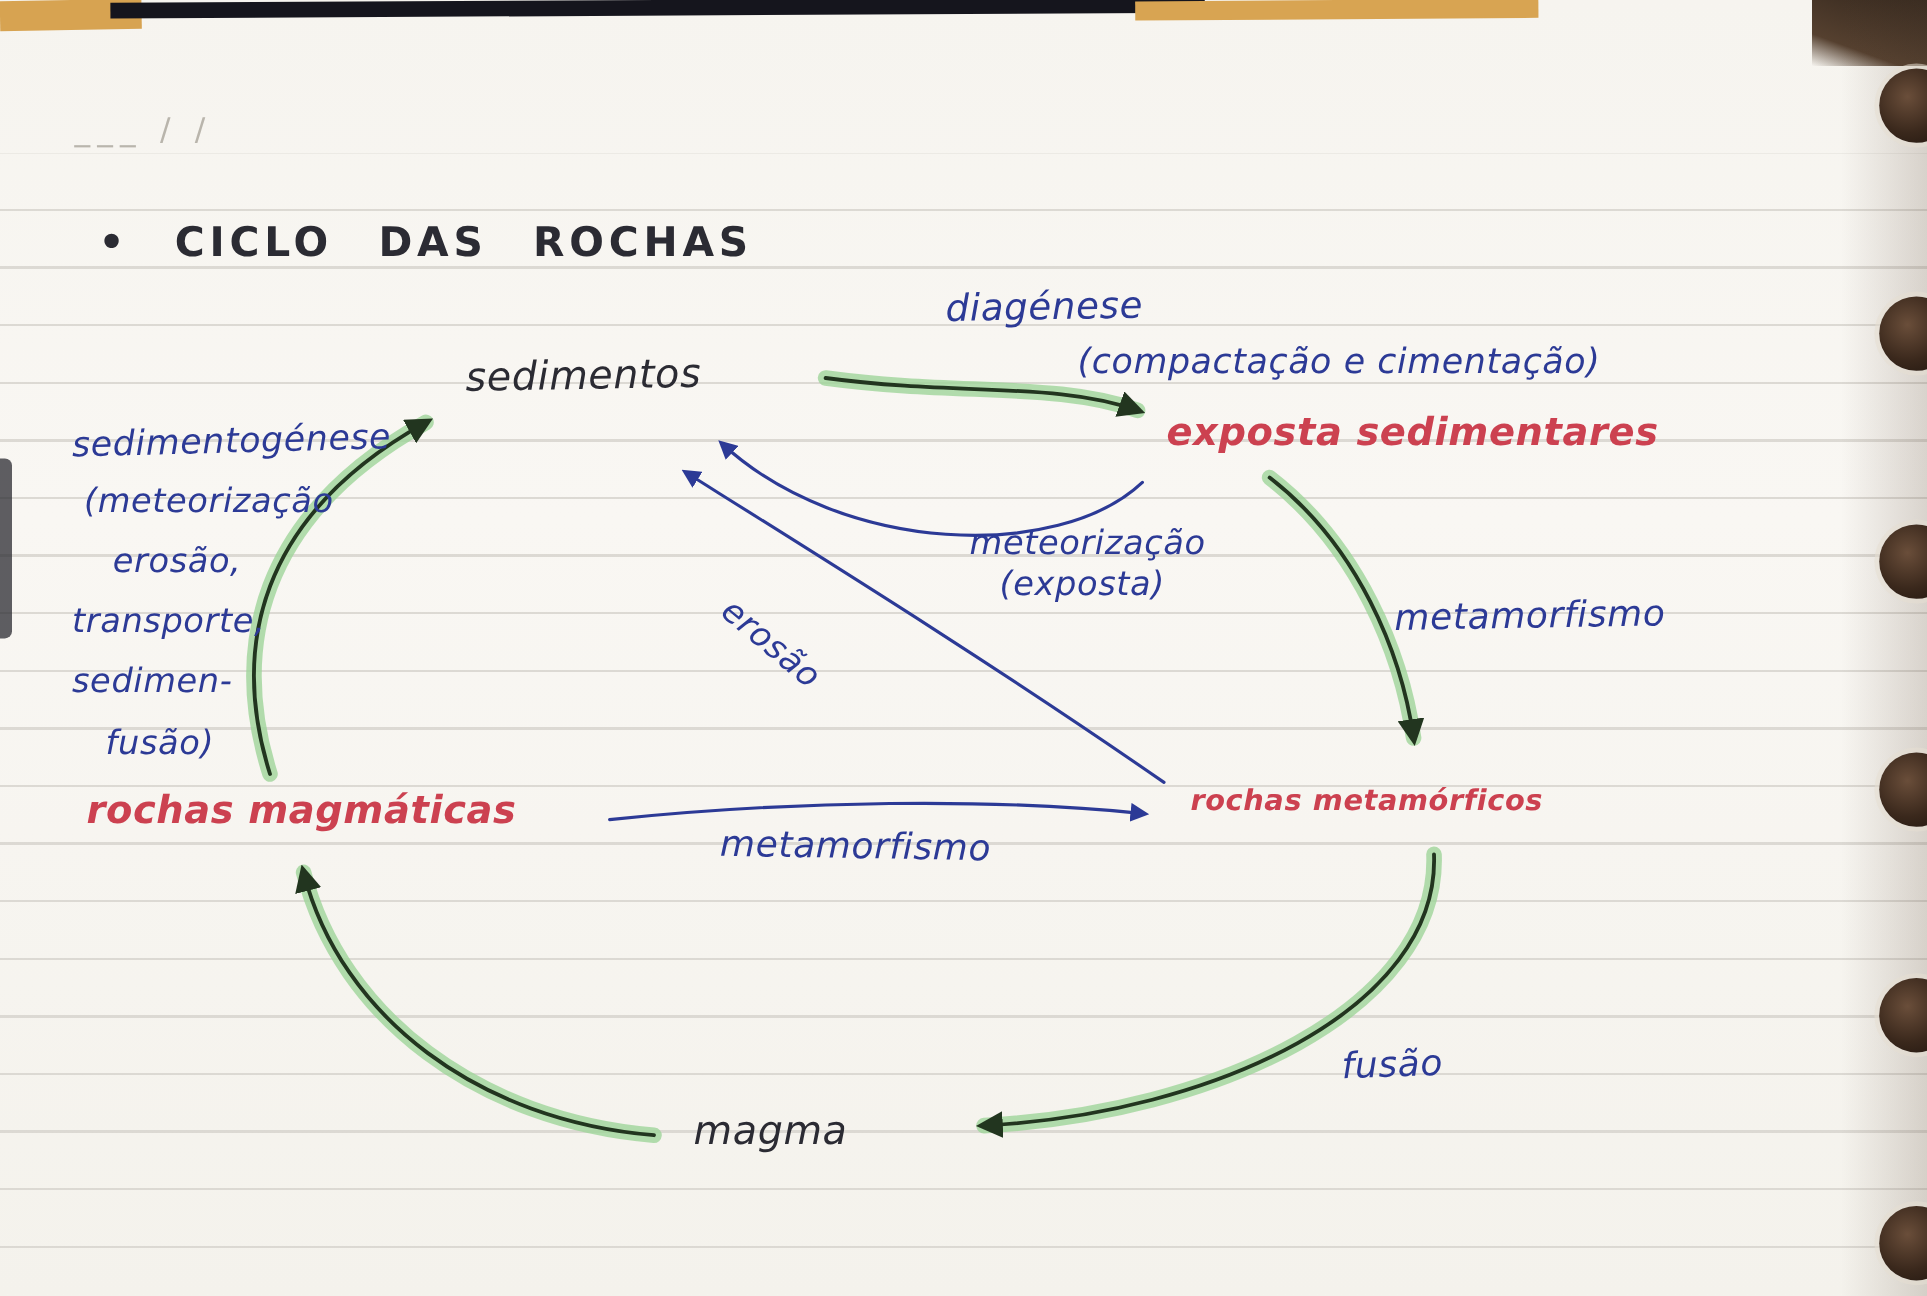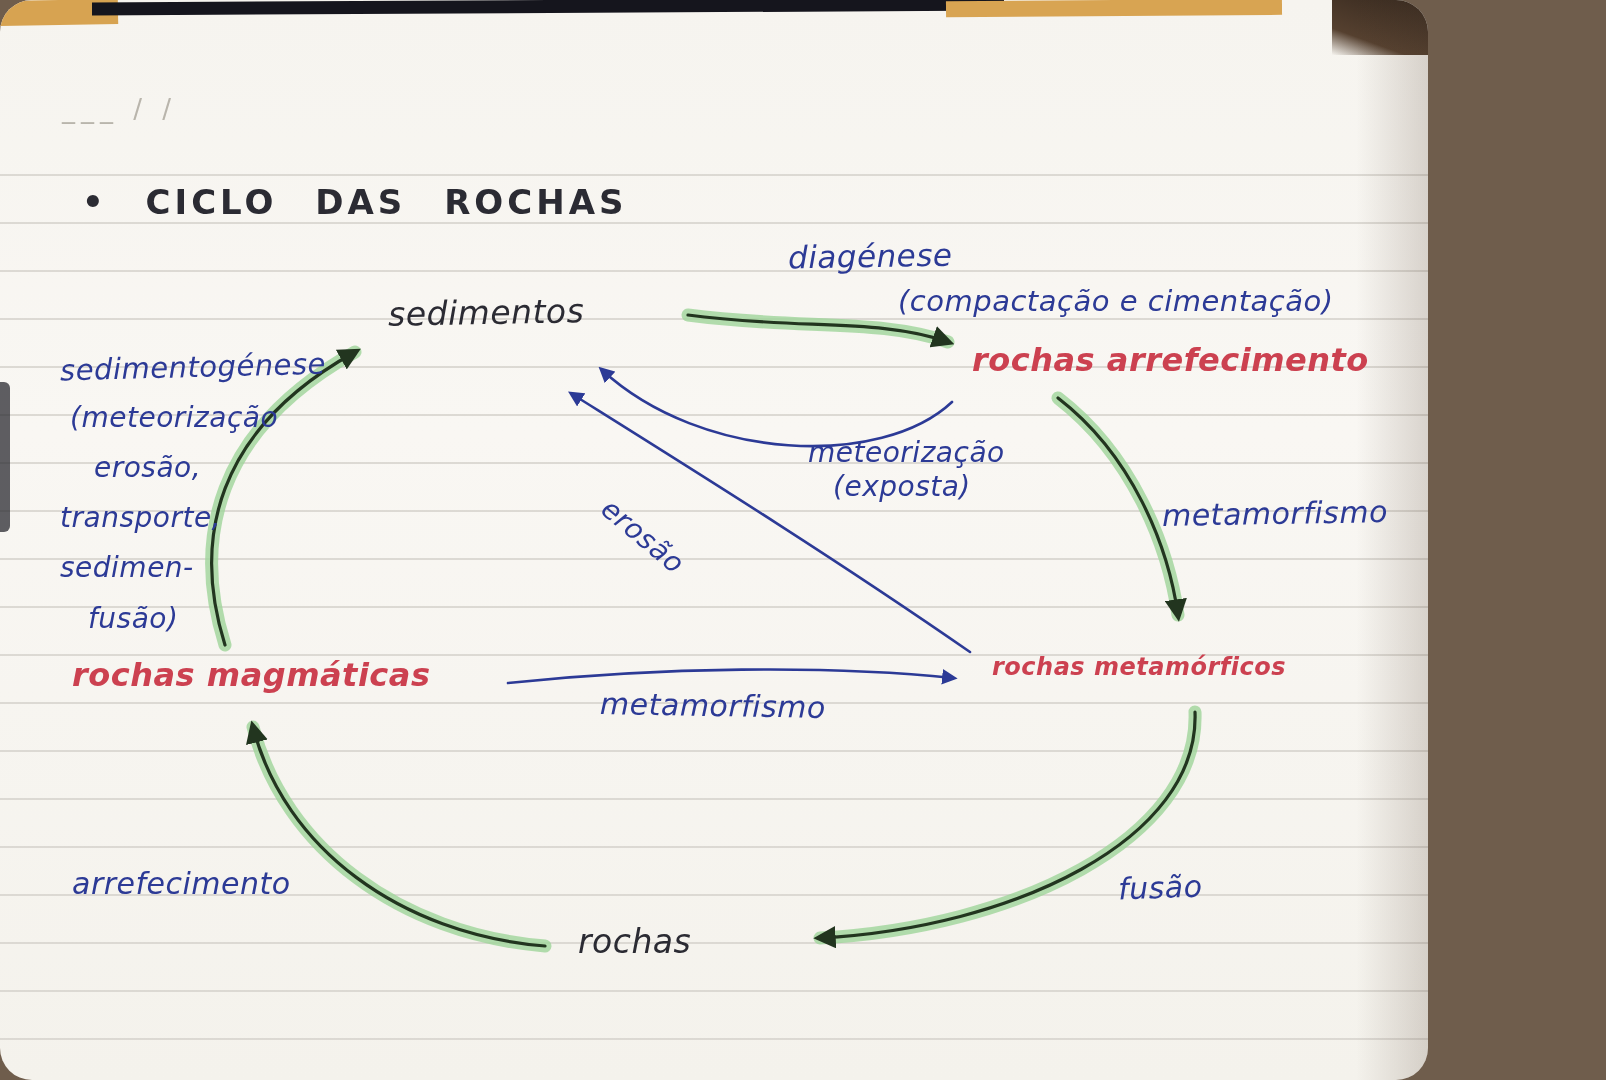--- a/index.html
+++ b/index.html
@@ -1,20 +1,19 @@
 <!DOCTYPE html>
 <html style="--blue-ink: #2c3a96; --red-ink: #cc4150; --dark-ink: #2b2b33; --green-highlight: #9fd49a; --arrow-dark: #22351f;"><head>
 <meta charset="utf-8">
 <style>
   html,body{margin:0;padding:0;background:#6f5d4c;}
   .photo{
-    position:relative;width:1428px;height:1080px;overflow:hidden;
+    position:relative;width:1606px;height:1080px;overflow:hidden;
     background:linear-gradient(180deg,#f6f4ef 0%,#f9f7f3 40%,#f4f2ec 100%);
     font-family:"DejaVu Sans", sans-serif;
-    border-radius:32px;
   }
   
   .ruled{
     position:absolute;left:0;right:0;top:128px;bottom:0;z-index:0;
     background:repeating-linear-gradient(
       to bottom,
       transparent 0px, transparent 46px,
       #d9d6d0 46px, #d9d6d0 48px);
     opacity:.9;
   }
@@ -99,21 +98,21 @@
 
   <div class="hw faint" style="left:62px;top:94px;font-size:26px">___ /  /</div>
 
   <div class="hw title" style="left:82px;top:182px">• CICLO  DAS  ROCHAS</div>
 
   <div class="hw dark" style="left:388px;top:293px;font-size:33px;transform:rotate(-1deg)">sedimentos</div>
 
   <div class="hw blue" style="left:788px;top:238px;font-size:31px;transform:rotate(-1deg)">diagénese</div>
   <div class="hw blue" style="left:898px;top:284px;font-size:29px">(compactação e cimentação)</div>
 
-  <div class="hw red" style="left:972px;top:341px;font-size:32px">rochas arrefecimento</div>
+  <div class="hw red" style="left:972px;top:341px;font-size:32px">exposta sedimentares</div>
 
   <div class="hw blue" style="left:60px;top:350px;font-size:29px;transform:rotate(-1.5deg)">sedimentogénese</div>
   <div class="hw blue" style="left:70px;top:401px;font-size:28px">(meteorização</div>
   <div class="hw blue" style="left:94px;top:451px;font-size:28px">erosão,</div>
   <div class="hw blue" style="left:60px;top:501px;font-size:28px">transporte,</div>
   <div class="hw blue" style="left:60px;top:551px;font-size:28px">sedimen-</div>
   <div class="hw blue" style="left:88px;top:602px;font-size:28px">fusão)</div>
 
   <div class="hw red" style="left:72px;top:656px;font-size:32px">rochas magmáticas</div>
 
@@ -121,19 +120,18 @@
 
   <div class="hw red" style="left:992px;top:653px;font-size:24px">rochas metamórficos</div>
 
   <div class="hw blue" style="left:1162px;top:496px;font-size:30px;transform:rotate(-1deg)">metamorfismo</div>
 
   <div class="hw blue" style="left:808px;top:436px;font-size:28px">meteorização</div>
   <div class="hw blue" style="left:833px;top:470px;font-size:28px">(exposta)</div>
 
   <div class="hw blue" style="left:616px;top:492px;font-size:28px;transform:rotate(40deg);transform-origin:left top">erosão</div>
 
-  <div class="hw blue" style="left:72px;top:866px;font-size:30px">arrefecimento</div>
 
   <div class="hw blue" style="left:1118px;top:870px;font-size:30px;transform:rotate(-2deg)">fusão</div>
 
-  <div class="hw dark" style="left:578px;top:922px;font-size:33px">rochas</div>
+  <div class="hw dark" style="left:578px;top:922px;font-size:33px">magma</div>
 
 </div>
 
 </body></html>

